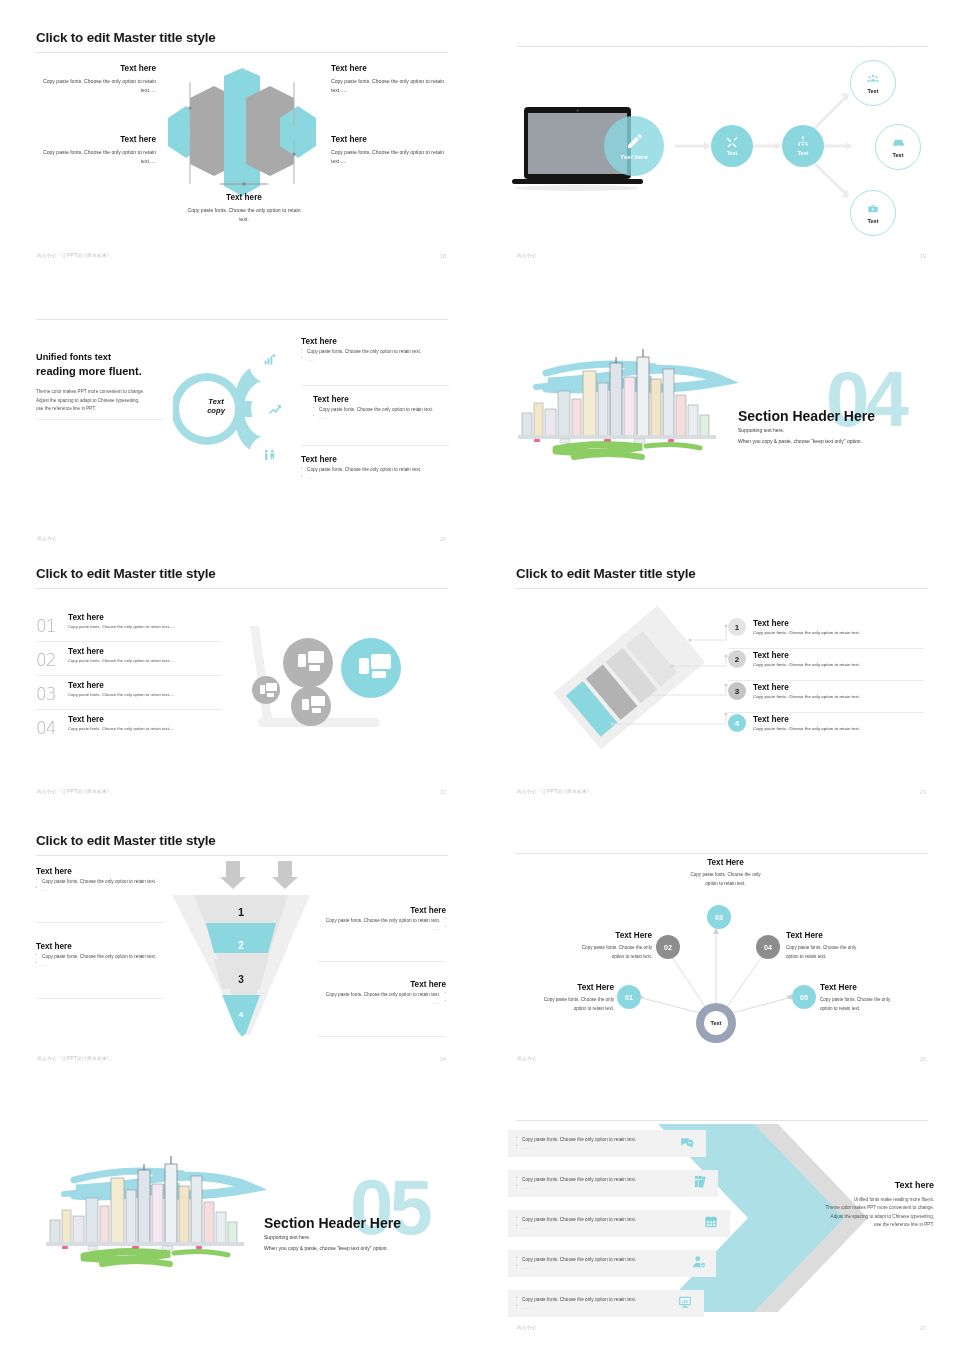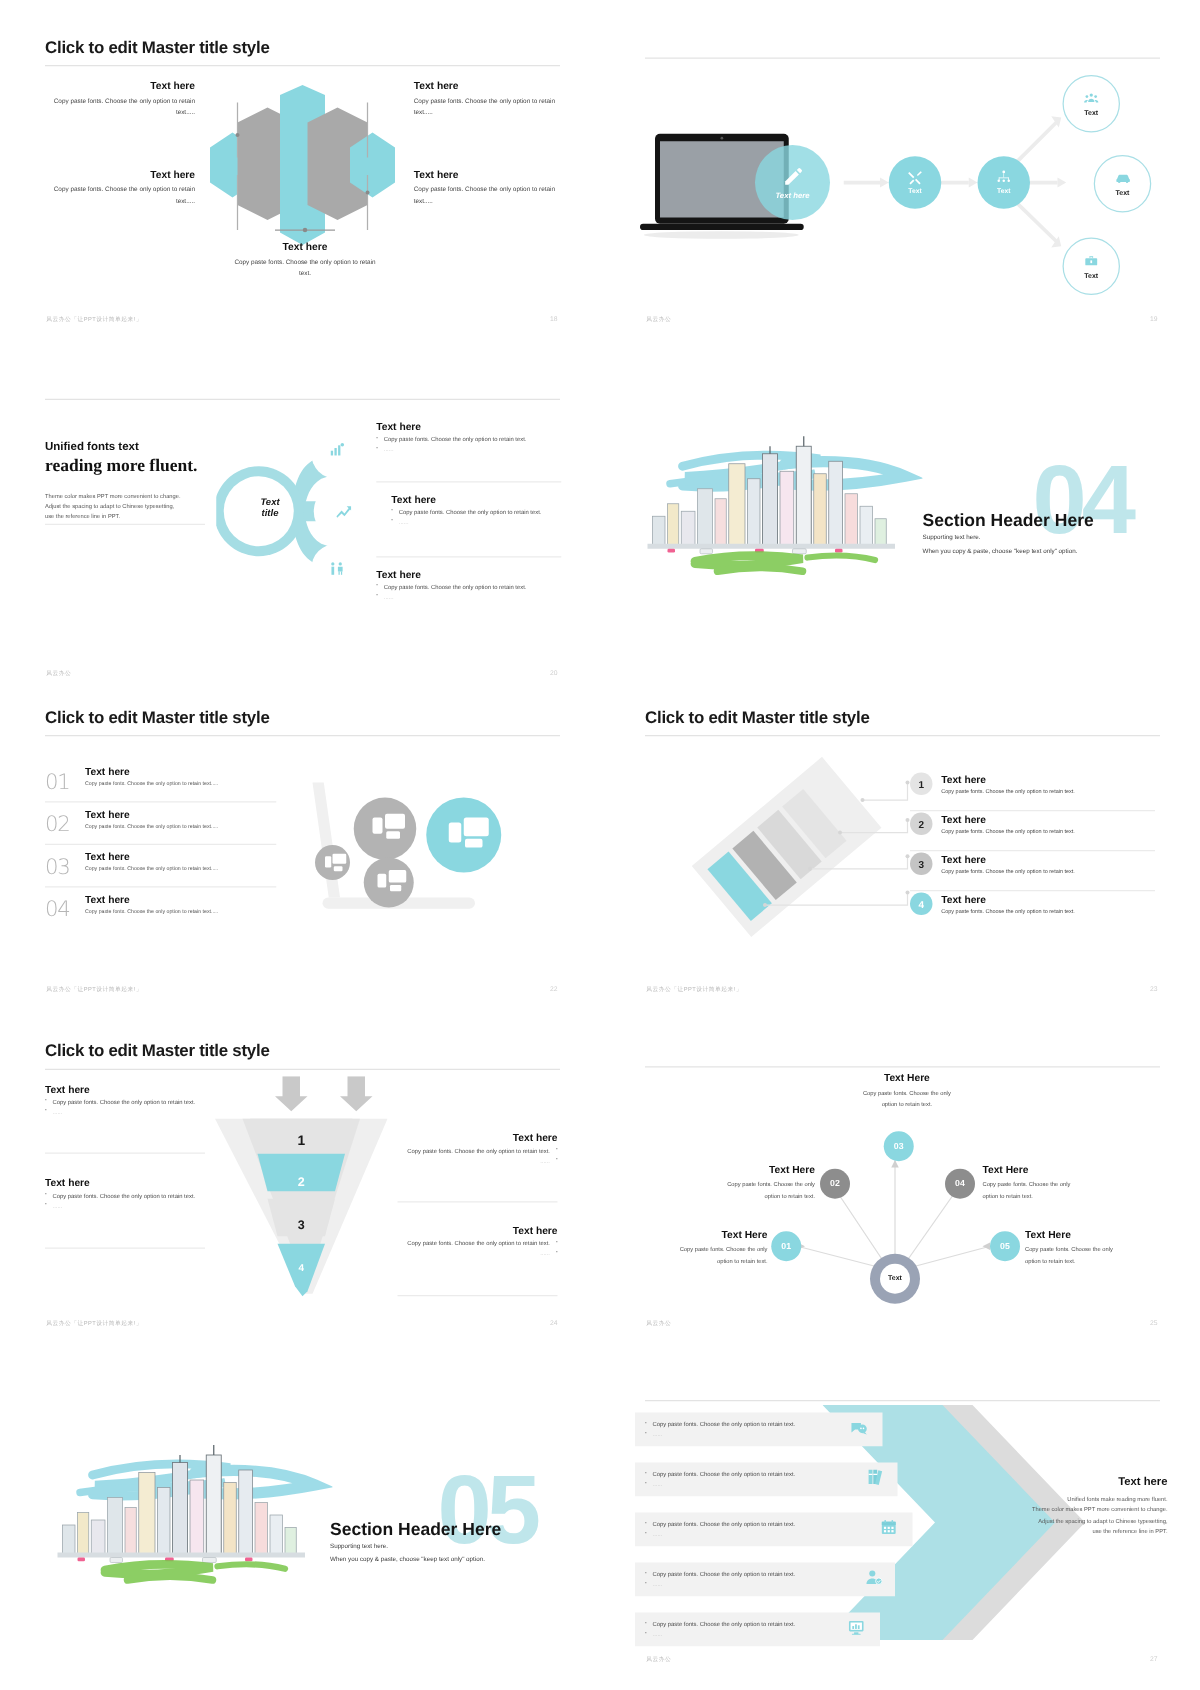--- a/index.html
+++ b/index.html
@@ -168,40 +168,40 @@
 
     <div class="footer-l">风云办公</div>
     <div class="footer-r">19</div>
   </div>
 
   <div class="slide" style="left:18px;top:303px;">
     <div class="rule norule-title" style="top:16px;"></div>
 
     <div style="position:absolute;left:18px;top:48px;width:135px;">
       <div style="font-size:9.2px;font-weight:bold;color:#111;line-height:1.45;">Unified fonts text</div>
-      <div style="font-size:14px;font-weight:bold;color:#111;line-height:1.45;font-family:Liberation Serif, serif;">reading more fluent.</div>
+      <div style="font-size:11px;font-weight:bold;color:#111;line-height:1.45;">reading more fluent.</div>
       <div class="tiny" style="margin-top:8px;">Theme color makes PPT more convenient to change.</div>
       <div class="tiny">Adjust the spacing to adapt to Chinese typesetting,</div>
       <div class="tiny">use the reference line in PPT.</div>
     </div>
     <div class="divline" style="left:18px;top:116px;width:128px;"></div>
 
     <svg style="position:absolute;left:155px;top:38px;" width="132" height="136">
       <path d="M60 68 C62 44 68 30 82 25 L96 22 L96 38 L84 42 C74 48 72 58 70 68 Z" fill="#a5dde4"></path>
       <path d="M60 68 C62 92 68 106 82 111 L96 114 L96 98 L84 94 C74 88 72 78 70 68 Z" fill="#a5dde4"></path>
       <path d="M58 60 H96 V76 H58 Z" fill="#a5dde4"></path>
       <circle cx="34" cy="68" r="36" fill="#a5dde4"></circle>
       <circle cx="34" cy="68" r="28" fill="#fff"></circle>
       <circle cx="96" cy="22" r="20" fill="#fff"></circle>
       <circle cx="100" cy="68" r="22" fill="#fff"></circle>
       <circle cx="96" cy="114" r="20" fill="#fff"></circle>
     </svg>
     <div style="position:absolute;left:172px;top:94px;width:52px;text-align:center;font-size:7.6px;font-weight:bold;font-style:italic;color:#111;line-height:1.25;">
       <span>Text</span><br>
-      <span>title</span>
+      <span>copy</span>
     </div>
     <svg style="position:absolute;left:245px;top:50px;" width="13" height="13" viewBox="0 0 24 24">
       <rect x="3" y="14" width="3.4" height="7" fill="#8ad7e0"></rect>
         <rect x="8.4" y="10" width="3.4" height="11" fill="#8ad7e0"></rect>
       <rect x="13.8" y="6" width="3.4" height="15" fill="#8ad7e0"></rect>
         <circle cx="20" cy="5" r="2.6" fill="#8ad7e0"></circle>
     </svg>
     <svg style="position:absolute;left:250px;top:99px;" width="14" height="14" viewBox="0 0 24 24">
       <path d="M2 19 L9 11 L13 15 L20 6 l2 2 -9 11 -4-4 -6 6z" fill="#8ad7e0"></path>
       <path d="M16 5h6v6z" fill="#8ad7e0"></path>

